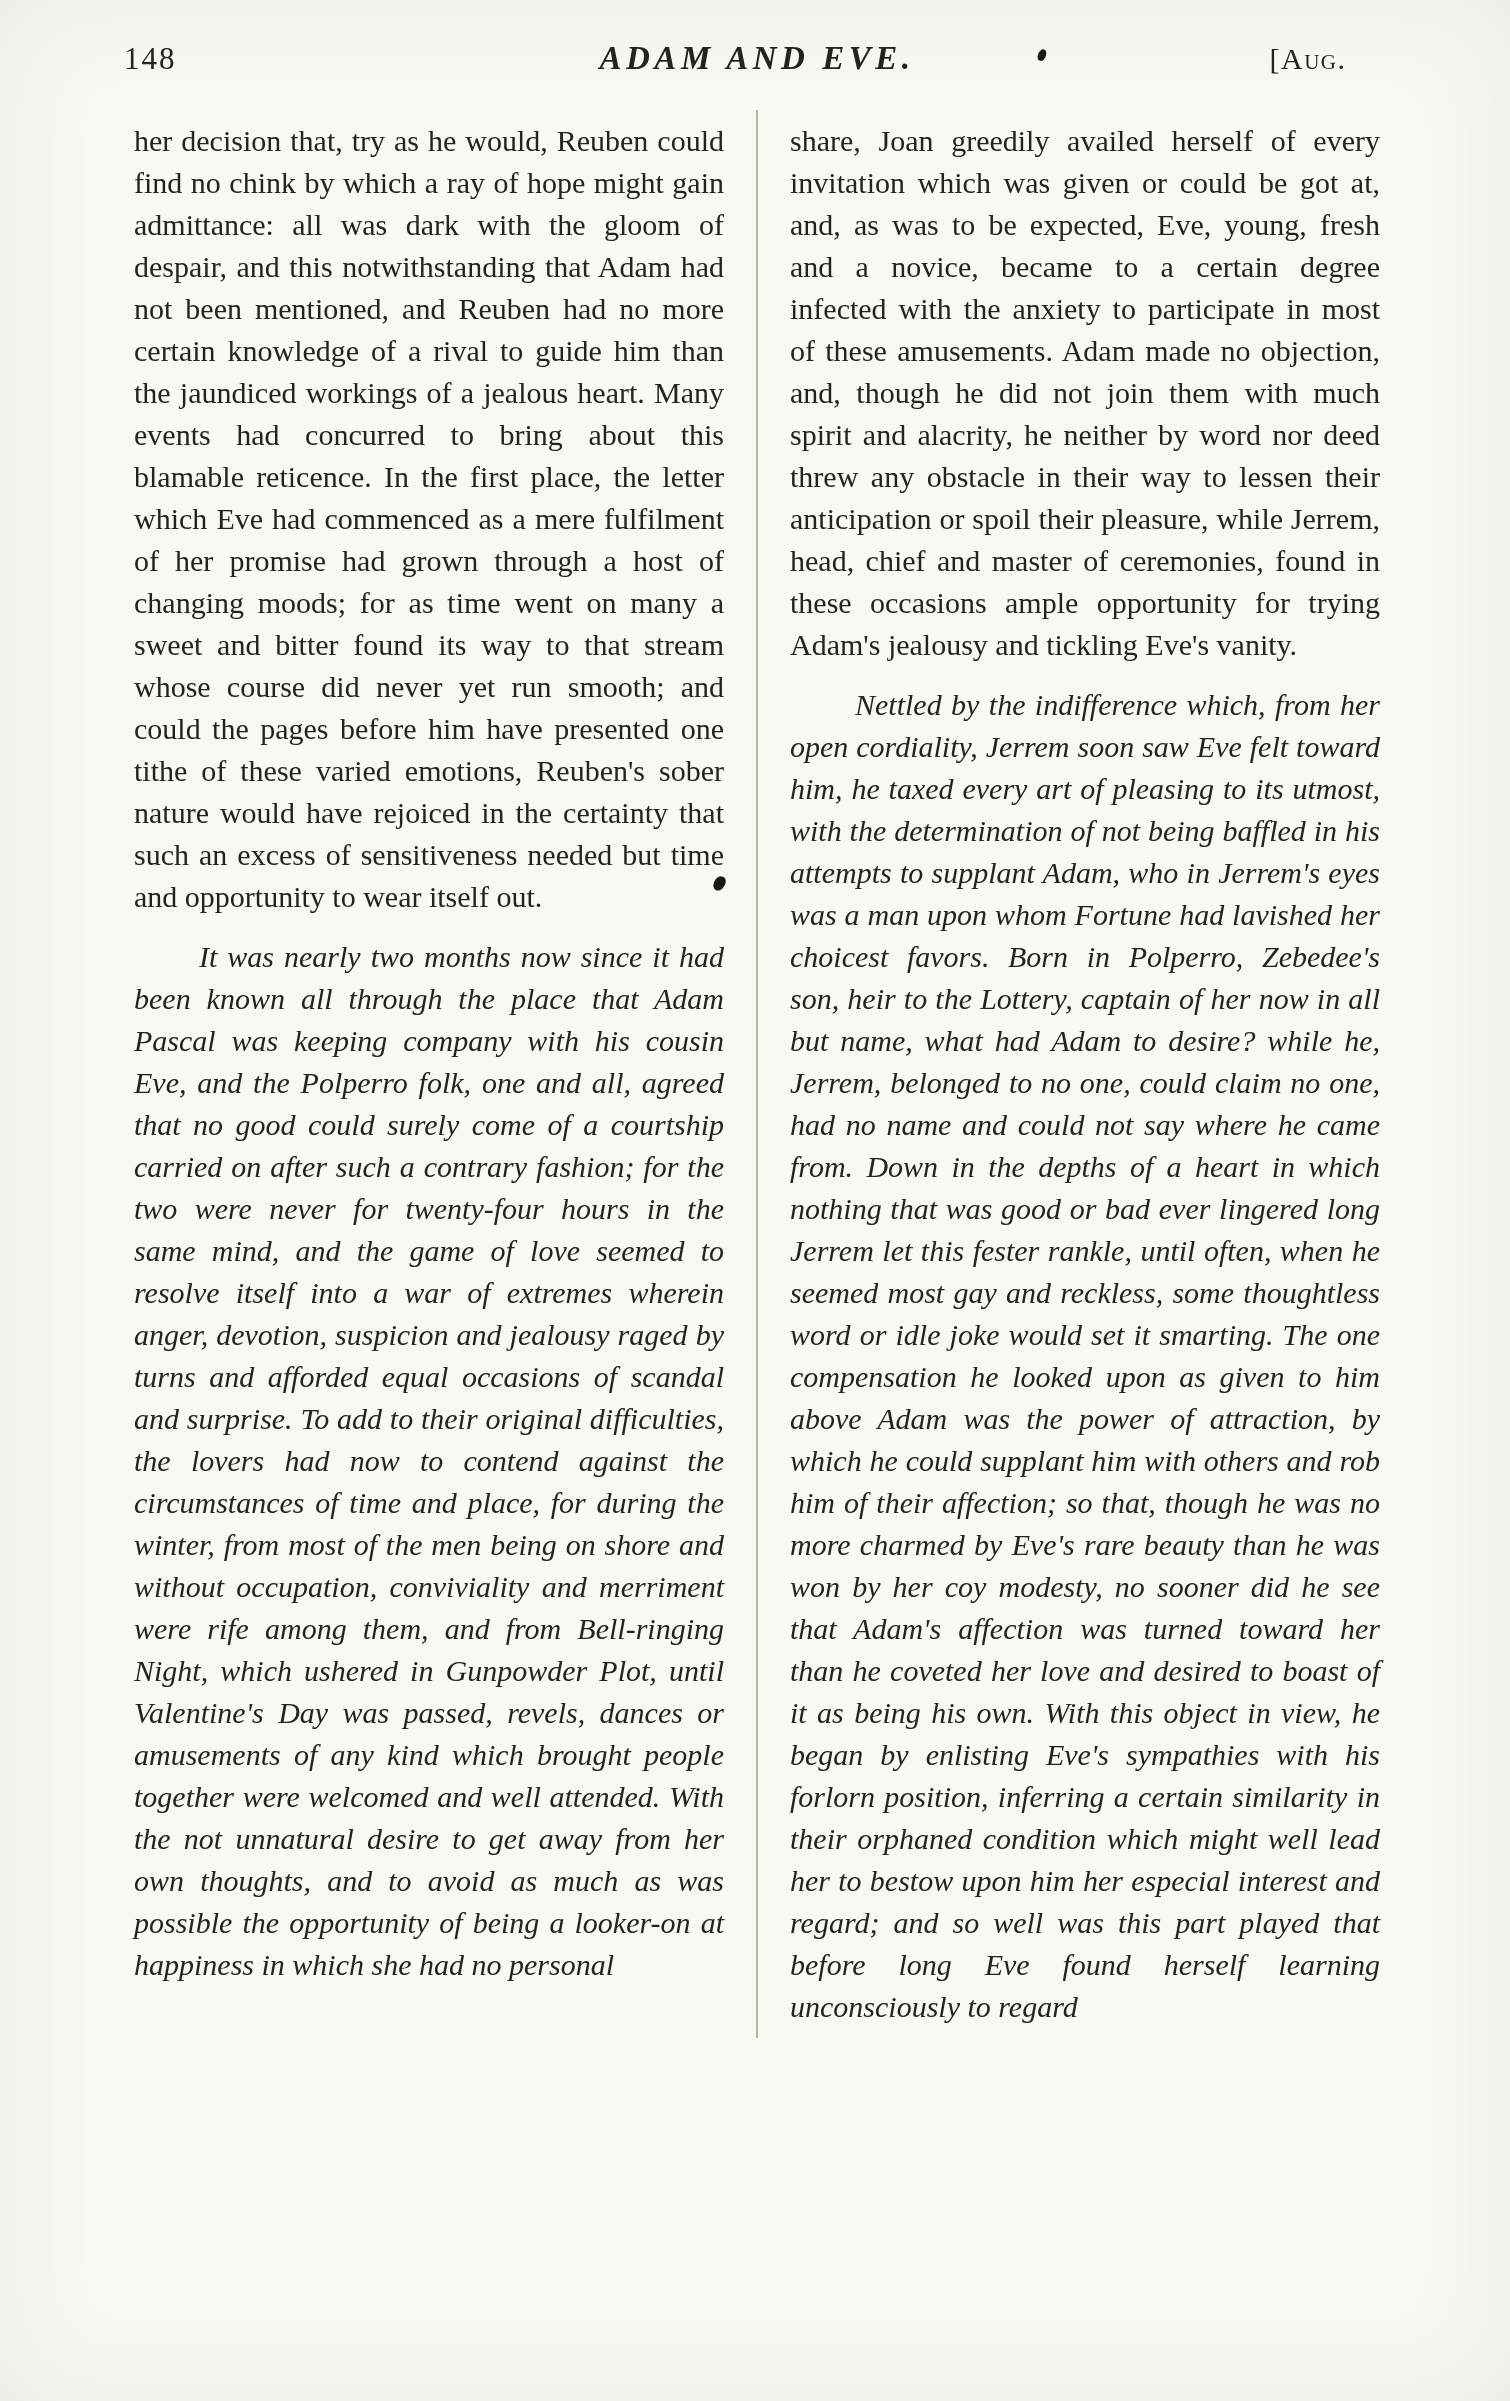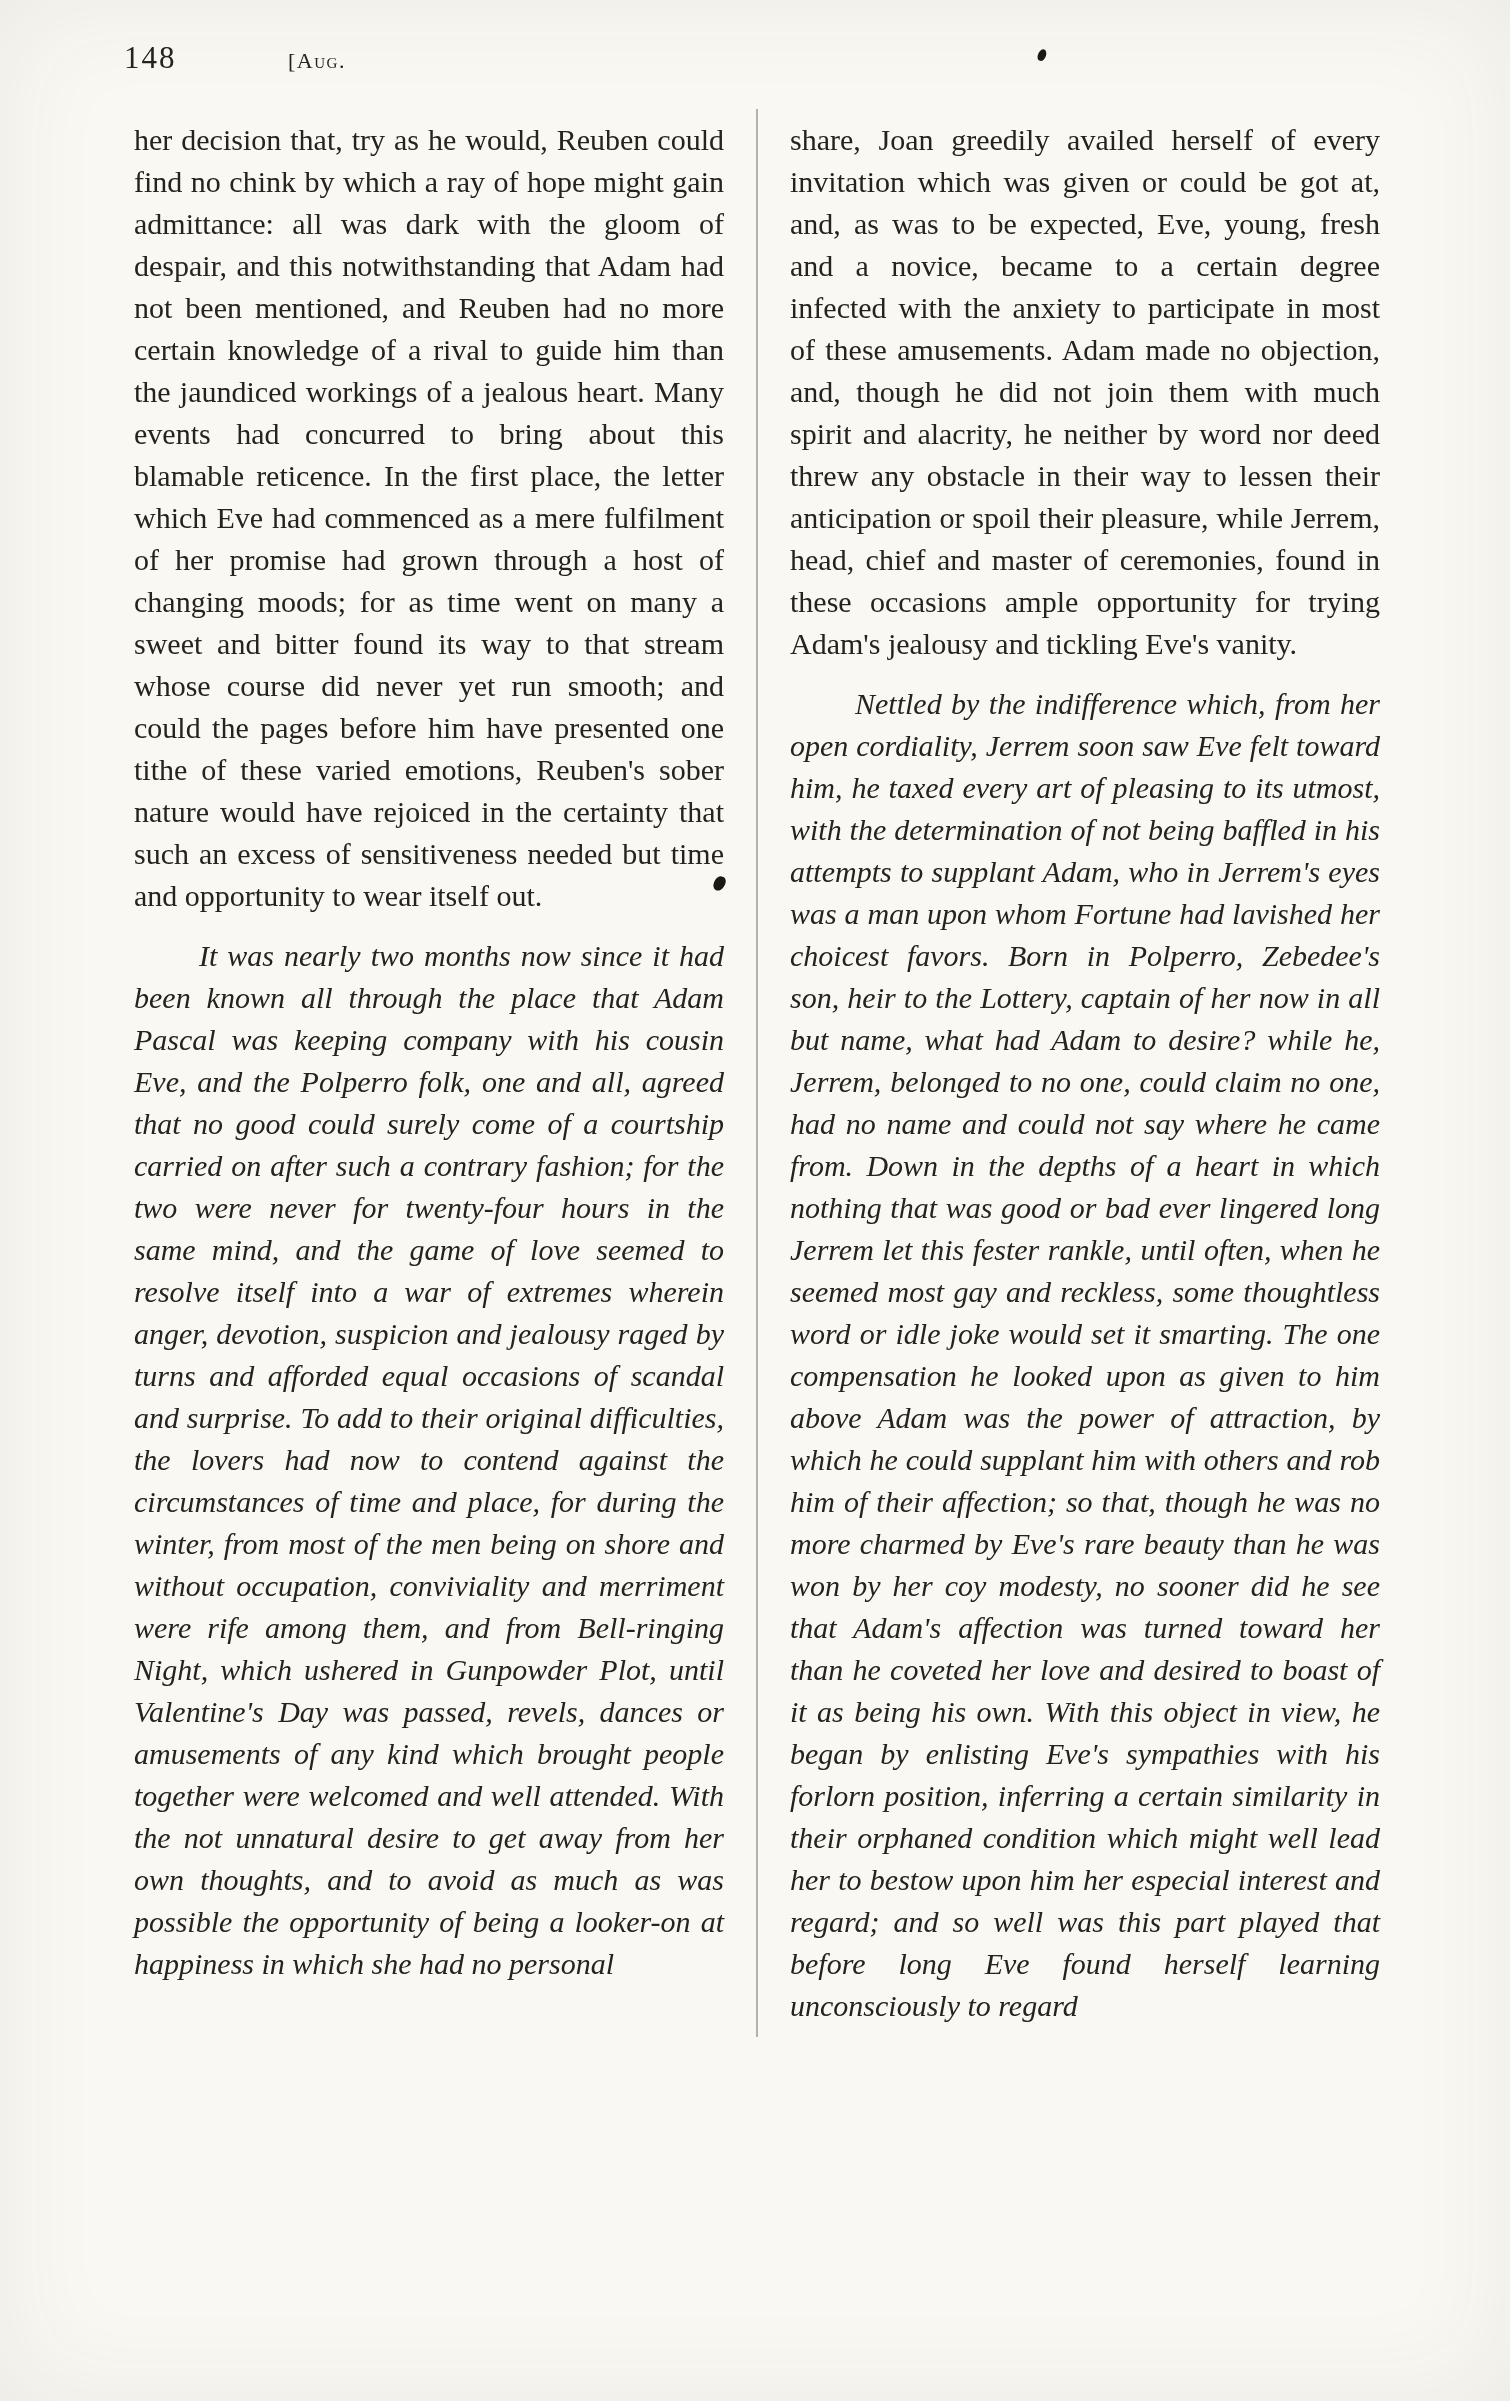--- a/index.html
+++ b/index.html
@@ -33,22 +33,22 @@
   .title {
     flex: 1 1 auto;
     text-align: center;
     font-style: italic;
     font-weight: bold;
     font-size: 33px;
     letter-spacing: 4.5px;
   }
   .issue {
     flex: 0 0 164px;
-    text-align: left;
-    font-size: 22px;
+    text-align: center;
+    font-size: 30px;
     font-variant: small-caps;
     letter-spacing: 1.5px;
   }
   .columns {
     display: flex;
     justify-content: space-between;
     align-items: stretch;
   }
   .col {
     width: 610px;
@@ -88,20 +88,21 @@
     transform: rotate(24deg);
   }
 </style>
 </head>
 <body>
 
 <div class="page">
 
   <div class="header">
     <span class="pagenum">148</span>
+    <span class="title">ADAM AND EVE.</span>
     <span class="issue">[Aug.</span>
   </div>
 
   <div class="ink ink-header"></div>
 
   <div class="columns">
     <div class="col">
       <p>her decision that, try as he would, Reuben could find no chink by which a ray of hope might gain admittance: all was dark with the gloom of despair, and this notwithstanding that Adam had not been mentioned, and Reuben had no more certain knowledge of a rival to guide him than the jaundiced workings of a jealous heart. Many events had concurred to bring about this blamable reticence. In the first place, the letter which Eve had commenced as a mere fulfilment of her promise had grown through a host of changing moods; for as time went on many a sweet and bitter found its way to that stream whose course did never yet run smooth; and could the pages before him have presented one tithe of these varied emotions, Reuben's sober nature would have rejoiced in the certainty that such an excess of sensitiveness needed but time and opportunity to wear itself out.</p>
       <p class="indent">It was nearly two months now since it had been known all through the place that Adam Pascal was keeping company with his cousin Eve, and the Polperro folk, one and all, agreed that no good could surely come of a courtship carried on after such a contrary fashion; for the two were never for twenty-four hours in the same mind, and the game of love seemed to resolve itself into a war of extremes wherein anger, devotion, suspicion and jealousy raged by turns and afforded equal occasions of scandal and surprise. To add to their original difficulties, the lovers had now to contend against the circumstances of time and place, for during the winter, from most of the men being on shore and without occupation, conviviality and merriment were rife among them, and from Bell-ringing Night, which ushered in Gunpowder Plot, until Valentine's Day was passed, revels, dances or amusements of any kind which brought people together were welcomed and well attended. With the not unnatural desire to get away from her own thoughts, and to avoid as much as was possible the opportunity of being a looker-on at happiness in which she had no personal</p>
     </div>

